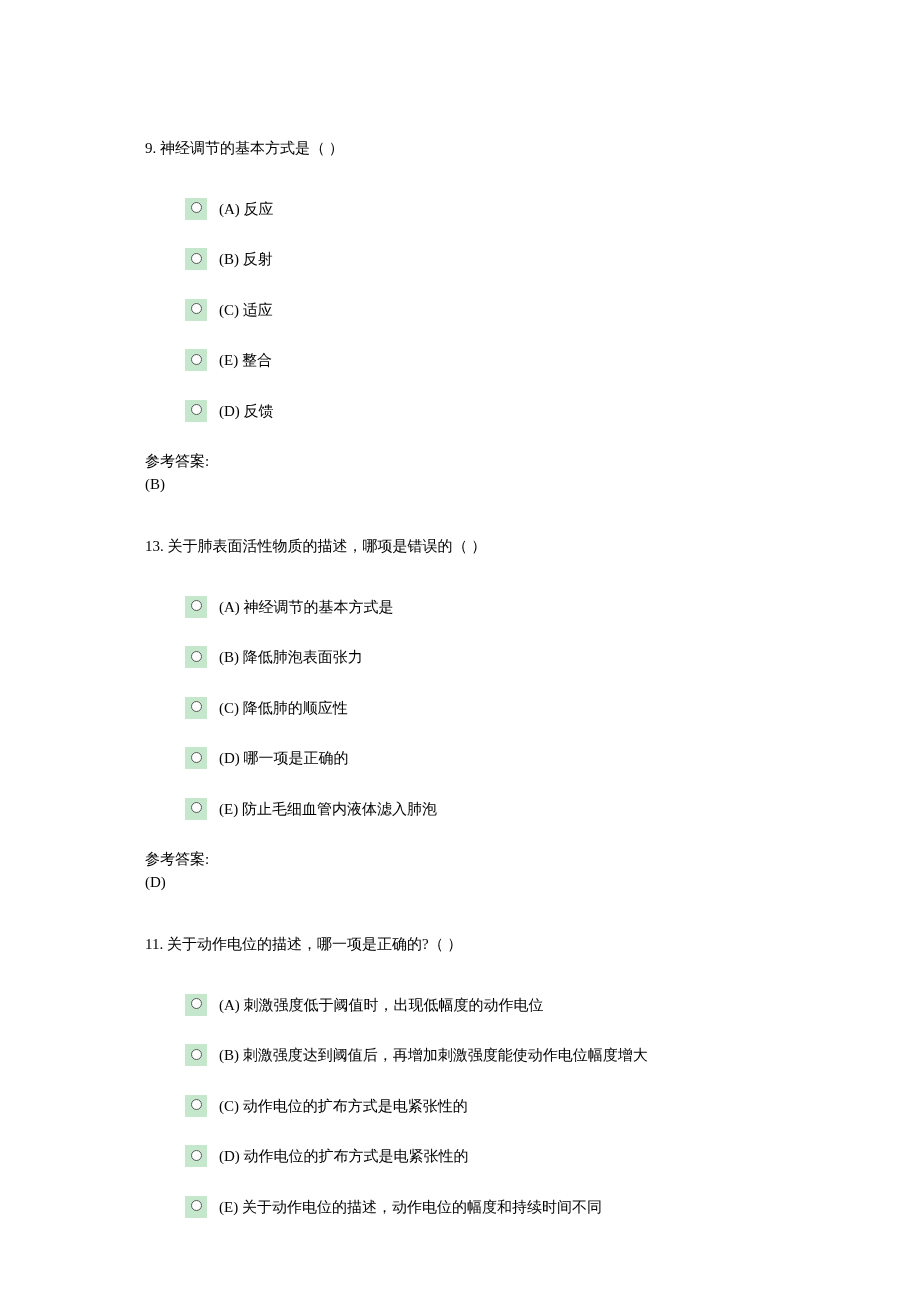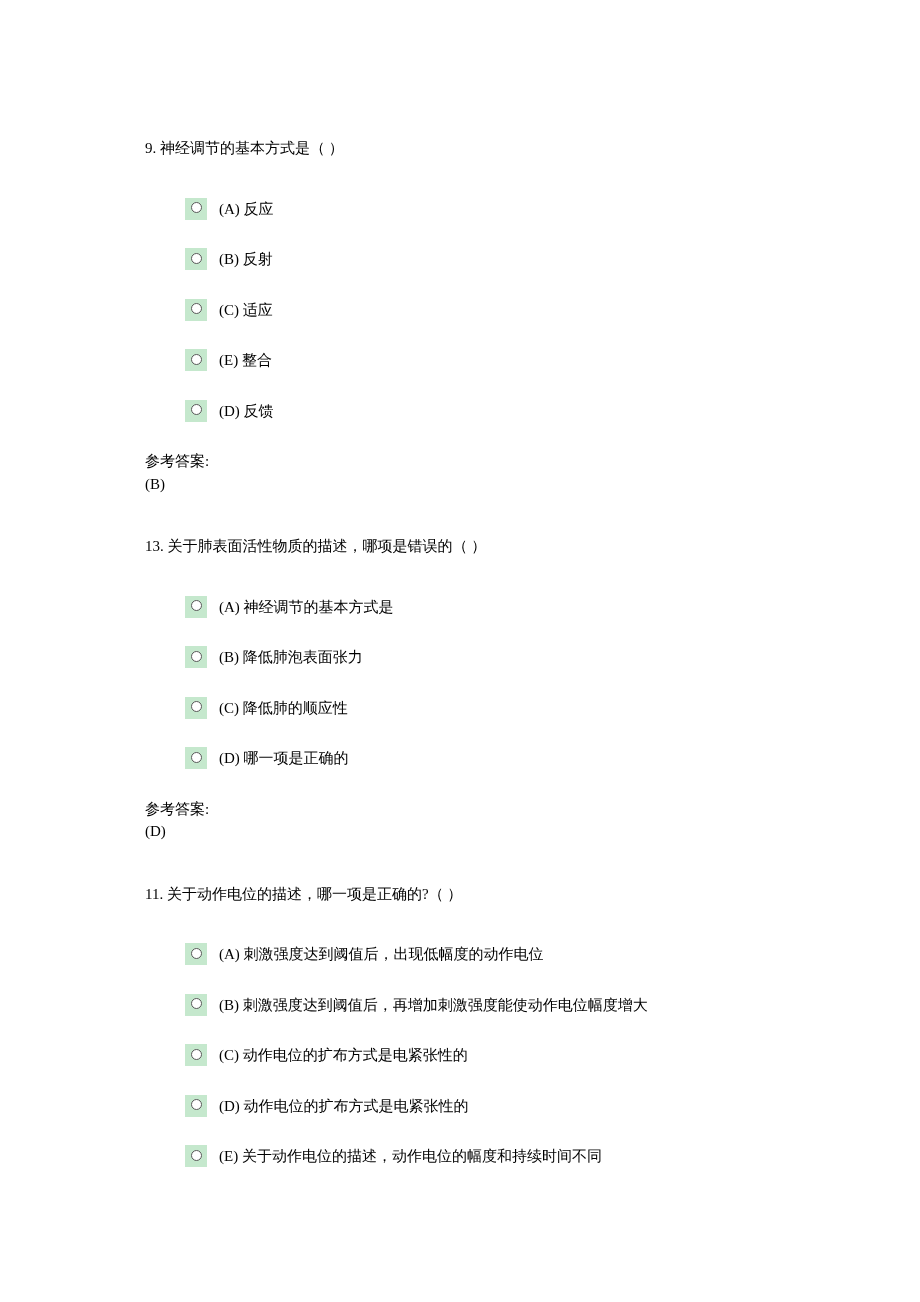--- a/index.html
+++ b/index.html
@@ -125,36 +125,42 @@
         <div class="radio-circle"></div>
       </div>
     <span class="option-label"><span>(C)</span> <span>降低肺的顺应性</span></span>
   </div>
   <div class="option-row">
     <div class="radio-box">
         <div class="radio-circle"></div>
       </div>
     <span class="option-label"><span>(D)</span> <span>哪一项是正确的</span></span>
   </div>
+  <div class="option-row">
+    <div class="radio-box">
+        <div class="radio-circle"></div>
+      </div>
+    <span class="option-label"><span>(E)</span> <span>防止毛细血管内液体滤入肺泡</span></span>
+  </div>
 
   <div class="answer-label">参考答案:</div>
   <div class="answer-value">(D)</div>
 </div>
 
 <div class="question-block">
   <div class="question-text">
     <span>11.</span>
     <span>关于动作电位的描述，哪一项是正确的?（ ）</span>
   </div>
 
   <div class="option-row">
     <div class="radio-box">
         <div class="radio-circle"></div>
       </div>
-    <span class="option-label"><span>(A)</span> <span>刺激强度达到阈值后，出现低幅度的动作电位</span></span>
+    <span class="option-label"><span>(A)</span> <span>刺激强度低于阈值时，出现低幅度的动作电位</span></span>
   </div>
   <div class="option-row">
     <div class="radio-box">
         <div class="radio-circle"></div>
       </div>
     <span class="option-label"><span>(B)</span> <span>刺激强度达到阈值后，再增加刺激强度能使动作电位幅度增大</span></span>
   </div>
   <div class="option-row">
     <div class="radio-box">
         <div class="radio-circle"></div>

